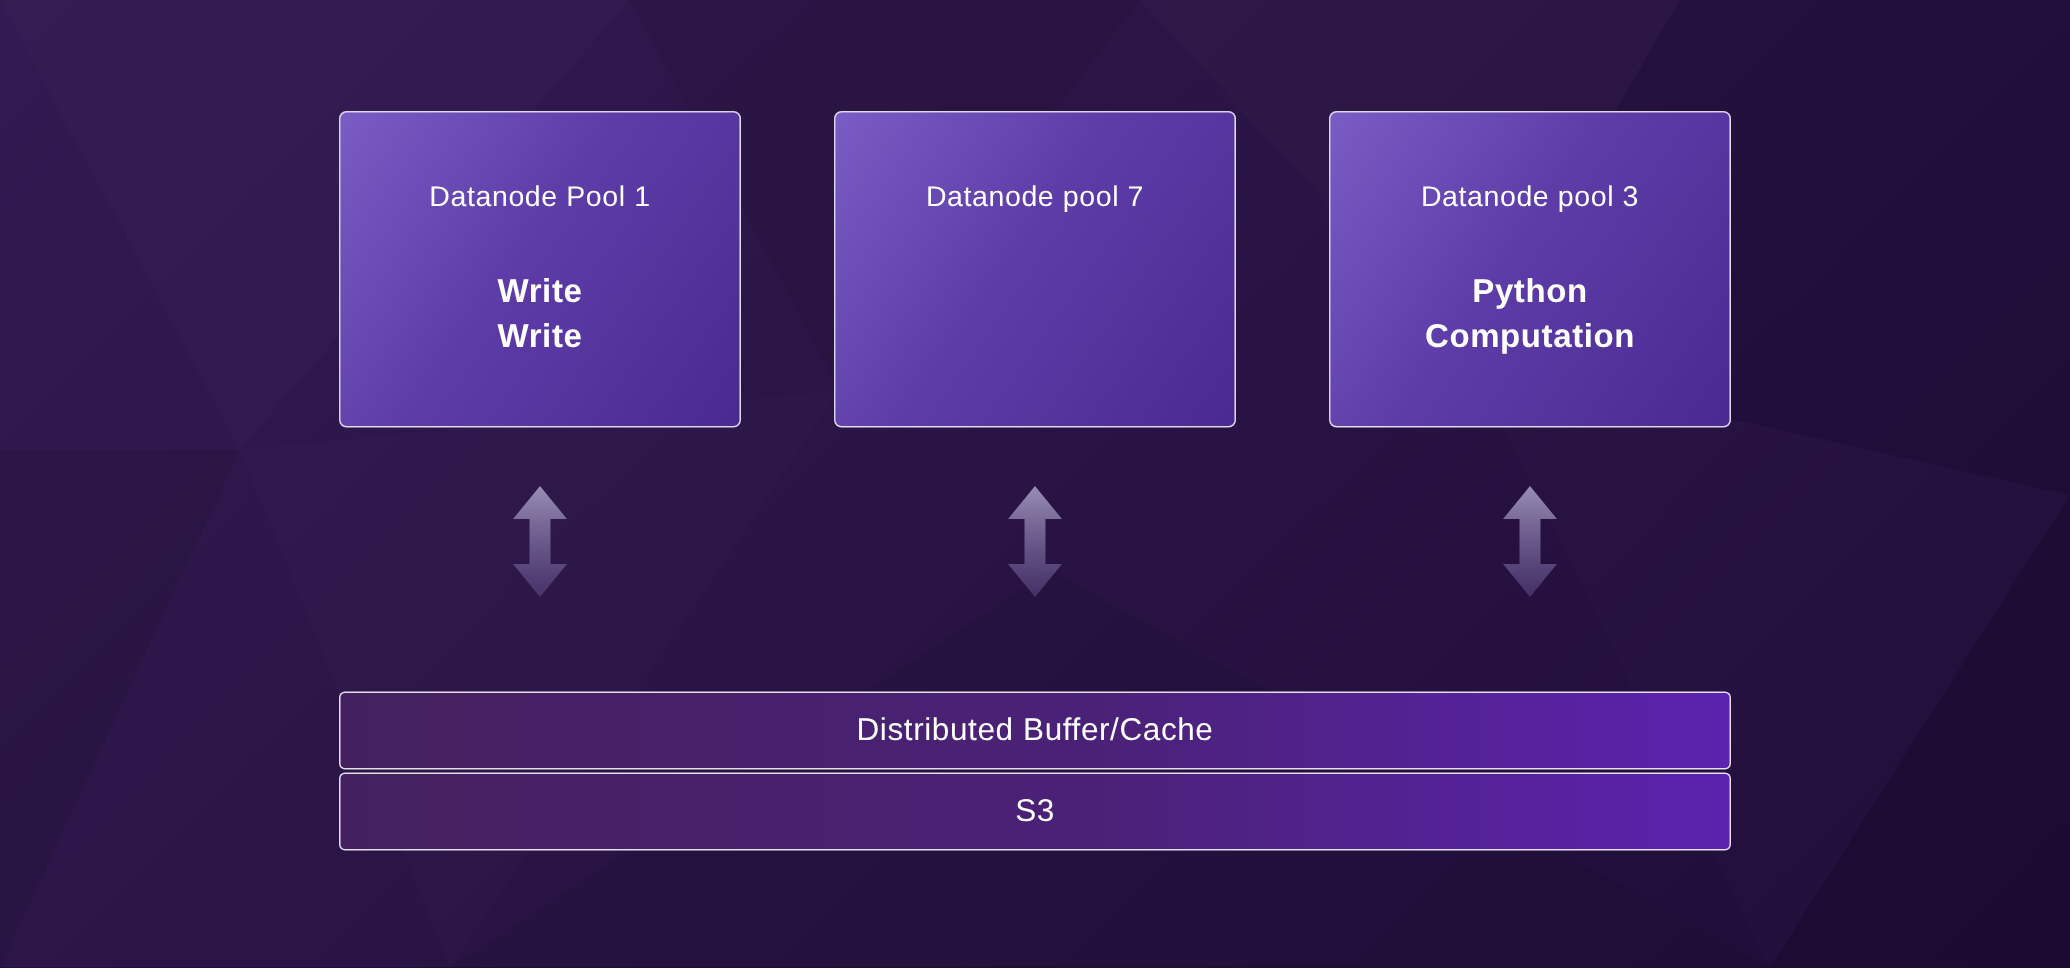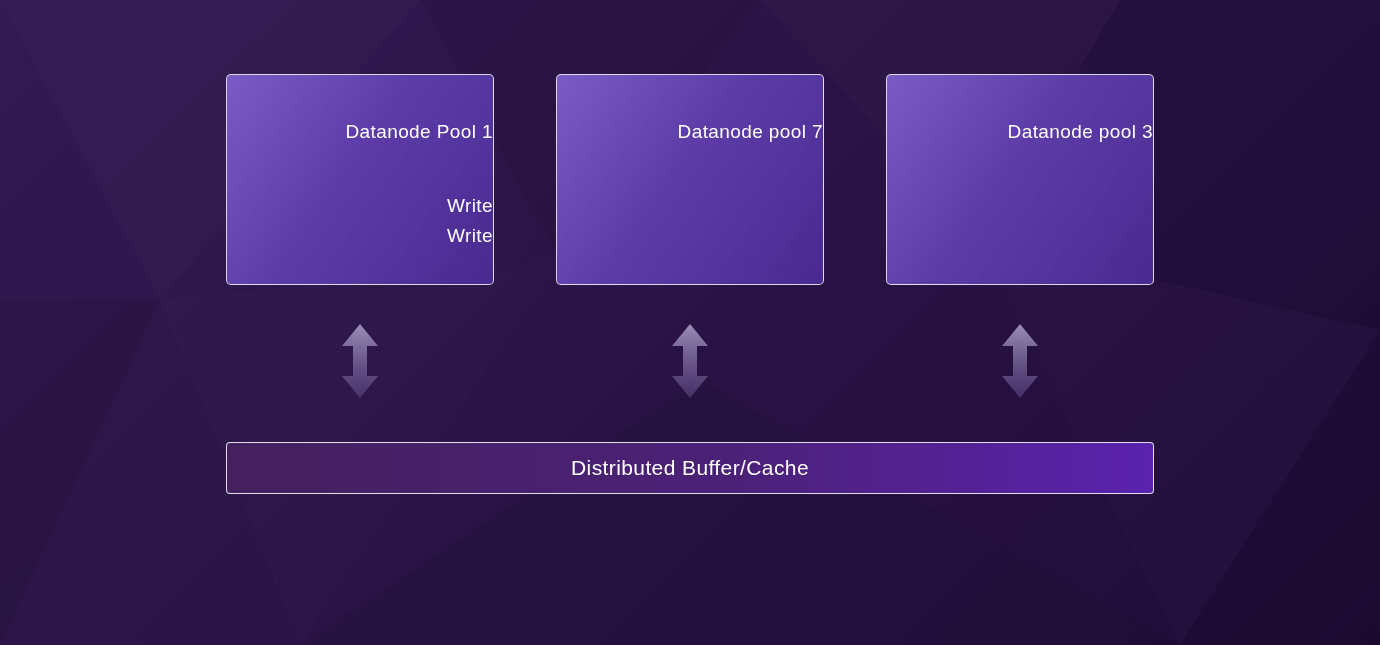--- a/index.html
+++ b/index.html
@@ -27,37 +27,37 @@
     position: absolute;
     top: 74px;
     width: 268px;
     height: 211px;
     box-sizing: border-box;
     border: 1px solid rgba(255,255,255,0.8);
     border-radius: 5px;
     background: linear-gradient(305deg, #4a2a90 0%, #5d3ca8 55%, #7a5cc4 100%);
     display: flex;
     flex-direction: column;
-    align-items: flex-end;
+    align-items: center;
     text-align: center;
   }
   .node-box.pos-0 { left: 226px; }
   .node-box.pos-1 { left: 556px; }
   .node-box.pos-2 { left: 886px; }
   .node-title {
     margin-top: 46px;
     font-size: 19px;
     font-weight: 400;
     letter-spacing: 0.4px;
     color: #ffffff;
   }
   .node-lines {
-    margin-top: 48px;
-    font-size: 19px;
-    font-weight: 400;
+    margin-top: 36px;
+    font-size: 22px;
+    font-weight: 700;
     letter-spacing: 0.4px;
     line-height: 30px;
     color: #ffffff;
   }
   .arrow-wrap {
     position: absolute;
     top: 324px;
     width: 40px;
     height: 74px;
   }
@@ -74,21 +74,21 @@
     border-radius: 4px;
     background: linear-gradient(90deg, #44215e 0%, #4b2178 55%, #5b23ae 100%);
     display: flex;
     align-items: center;
     justify-content: center;
     font-size: 21px;
     font-weight: 400;
     letter-spacing: 0.4px;
     color: #ffffff;
   }
-  .layer-bar.buffer { top: 442px; }
+  .layer-bar.buffer { top: 461px; }
   .layer-bar.s3     { top: 515px; }
 </style>
 </head>
 <body>
 
 <div class="stage">
 
   <svg class="facets" viewBox="0 0 1380 645" preserveAspectRatio="none">
     <polygon points="0,0 420,0 160,300" fill="#ffffff" opacity="0.015"></polygon>
     <polygon points="420,0 760,0 560,260" fill="#000000" opacity="0.06"></polygon>
@@ -108,20 +108,24 @@
       <div>Write</div>
     </div>
   </div>
 
   <div class="node-box pos-1">
     <div class="node-title">Datanode pool 7</div>
   </div>
 
   <div class="node-box pos-2">
     <div class="node-title">Datanode pool 3</div>
+    <div class="node-lines">
+      <div>Python</div>
+      <div>Computation</div>
+    </div>
   </div>
 
   <div class="arrow-wrap pos-0">
     <svg width="40" height="74" viewBox="0 0 40 74">
       <defs>
         <linearGradient id="arrowGrad0" x1="0" y1="0" x2="0" y2="1">
           <stop offset="0" stop-color="#a095bd" stop-opacity="0.95"></stop>
           <stop offset="1" stop-color="#5e4a85" stop-opacity="0.55"></stop>
         </linearGradient>
       </defs>
@@ -150,14 +154,17 @@
         </linearGradient>
       </defs>
       <path d="M20 0 L38 22 L27 22 L27 52 L38 52 L20 74 L2 52 L13 52 L13 22 L2 22 Z" fill="url(#arrowGrad2)"></path>
     </svg>
   </div>
 
   <div class="layer-bar buffer">
     <span>Distributed Buffer/Cache</span>
   </div>
 
+  <div class="layer-bar s3">
+    <span>S3</span>
+  </div>
 
 </div>
 
 </body></html>

